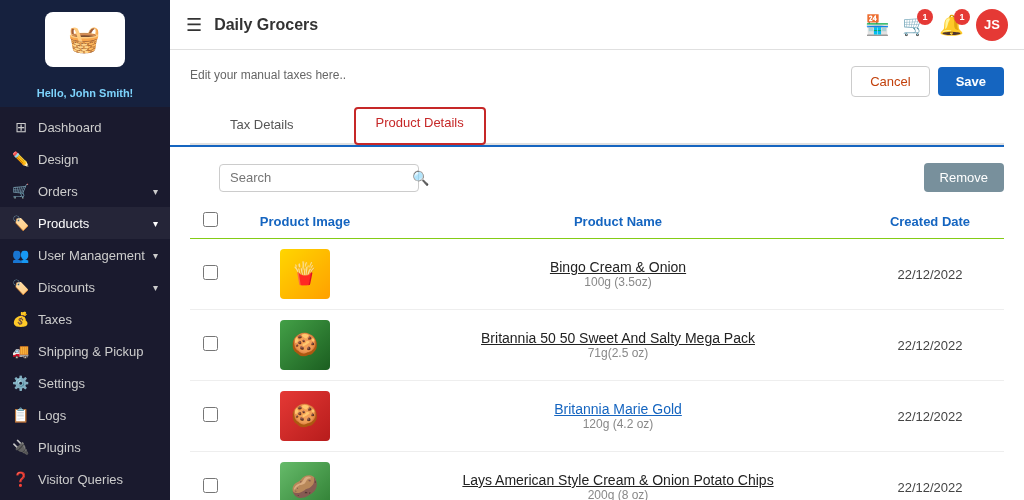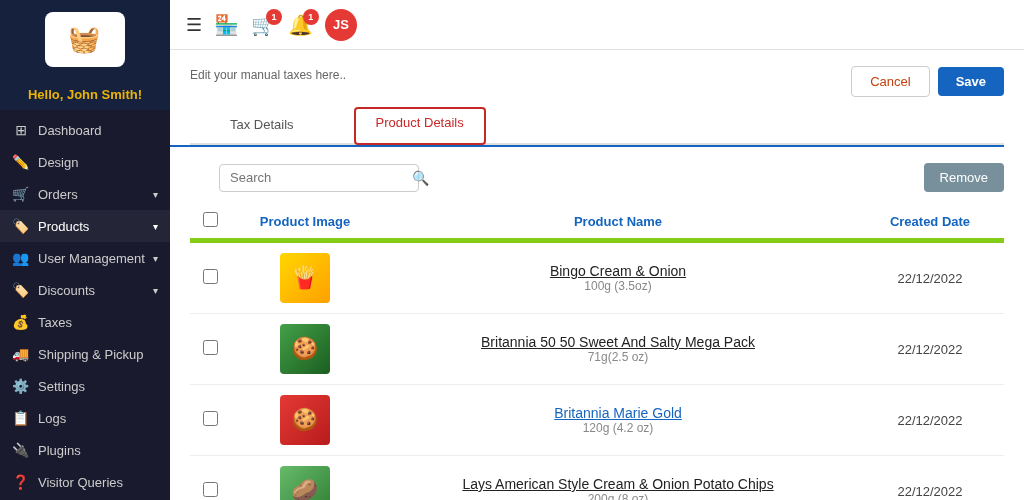--- a/index.html
+++ b/index.html
@@ -37,22 +37,22 @@
       position: relative;
       overflow: hidden;
     }
     .logo-basket {
       font-size: 26px;
     }
     .sidebar-hello {
       text-align: center;
       padding: 8px 9px;
       font-weight: bold;
-      font-size: 13px;
-      color: #eab308;
+      font-size: 11px;
+      color: #7dd3fc;
       background: #16213e;
     }
     .sidebar-nav {
       flex: 1;
       overflow-y: auto;
       padding: 4px 0;
     }
     .sidebar-nav::-webkit-scrollbar { width: 3px; }
     .sidebar-nav::-webkit-scrollbar-thumb { background: #444; }
     .nav-item {
@@ -231,21 +231,21 @@
     }
 
     
     .product-table { width: 100%; border-collapse: collapse; }
     .product-table th {
       color: #1565c0;
       font-size: 13px;
       font-weight: 600;
       padding: 8px 12px;
       text-align: center;
-      border-bottom: 5px solid #84cc16;
+      border-bottom: 1px solid #84cc16;
     }
     .product-table th:first-child { width: 40px; }
     .product-table th:nth-child(2) { width: 150px; }
     .product-table td {
       padding: 10px 12px;
       border-bottom: 1px solid #eee;
       text-align: center;
       vertical-align: middle;
     }
     .product-table td:first-child { width: 40px; }
@@ -347,20 +347,21 @@
       
     </div>
 
   </div>
 </nav>
 
 <div class="main">
 
   <div class="topbar">
     <span class="topbar-hamburger">☰</span>
+    <span class="topbar-title">Daily Grocers</span>
     <div class="topbar-icons">
       <div class="topbar-icon">🏪</div>
       <div class="topbar-icon">
         🛒
         <span class="badge">1</span>
       </div>
       <div class="topbar-icon">
         🔔
         <span class="badge">1</span>
       </div>

